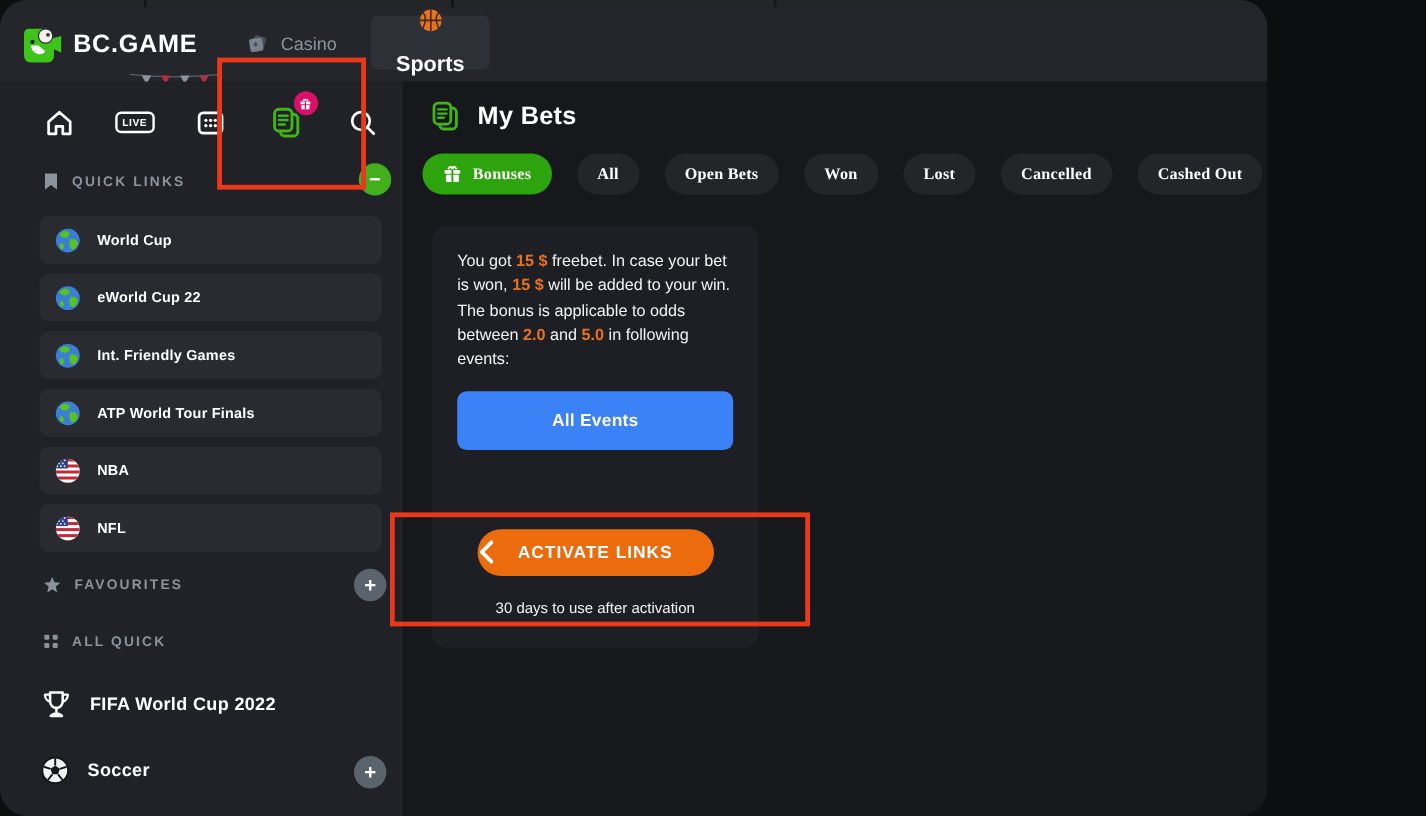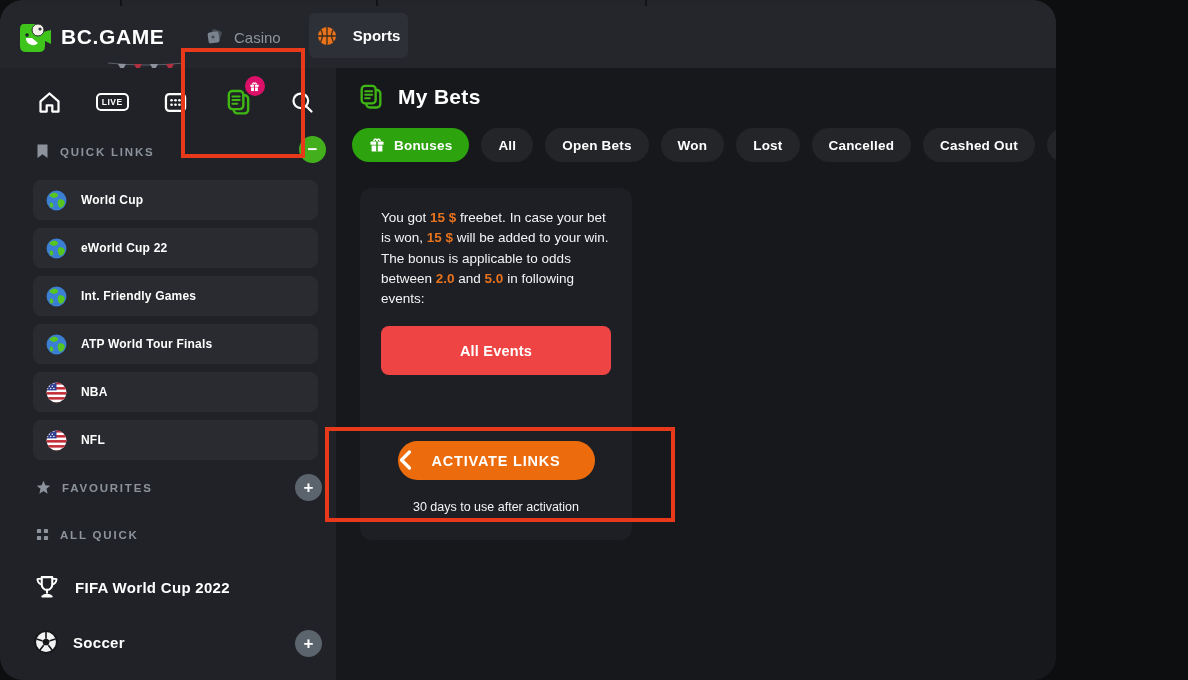--- a/index.html
+++ b/index.html
@@ -12,22 +12,22 @@
   .topstrip .div { position:absolute; top:0; width:2px; height:6px; background:#121316; }
 
   
   .header { position:absolute; left:0; top:6px; width:1188px; height:62px; background:#24262b; }
   .logo { position:absolute; left:16px; top:12px; display:flex; align-items:center; gap:7px; cursor:pointer; }
   .logo-text { color:#ffffff; font-size:21px; font-weight:800; letter-spacing:0.6px; }
   .garland { position:absolute; left:92px; top:40px; }
   .nav-casino { position:absolute; left:205px; top:0; height:62px; display:flex; align-items:center; gap:9px;
                 color:#8d939c; font-size:15px; font-weight:400; cursor:pointer; }
   .nav-sports { position:absolute; left:309px; top:7px; width:99px; height:45px; background:#2d3037; border-radius:6px;
-                display:flex; align-items:center; justify-content:center; gap:16px; color:#ffffff; font-size:15px;
-                font-weight:700; cursor:pointer; }
+                display:flex; align-items:center; justify-content:center; gap:16px; color:#ffffff; font-size:18px;
+                font-weight:700; cursor:pointer;flex-direction:column; }
 
   
   .sidebar { position:absolute; left:0; top:68px; width:336px; height:612px; background:#212227; }
   .iconrow { position:absolute; left:32px; top:16px; width:287px; height:36px; display:flex;
              align-items:center; justify-content:space-between; }
   .iconrow .sicon { position:relative; width:34px; height:34px; display:flex; align-items:center; justify-content:center; cursor:pointer; }
   .live-box { border:2px solid #ffffff; border-radius:5px; color:#ffffff; font-size:8.5px; font-weight:800;
               padding:2px 4px; letter-spacing:0.5px; }
   .badge { position:absolute; right:-9px; top:-9px; width:20px; height:20px; border-radius:50%; background:#dd1069;
            display:flex; align-items:center; justify-content:center; }
@@ -45,30 +45,30 @@
   .qitem span.lbl { color:#ffffff; font-size:12px; font-weight:700; letter-spacing:0.2px; }
 
   .sportrow { position:absolute; left:33px; display:flex; align-items:center; gap:14px; cursor:pointer; }
   .sportrow .lbl { color:#ffffff; font-size:15px; font-weight:800; letter-spacing:0.3px; }
 
   
   .main { position:absolute; left:336px; top:68px; width:852px; height:612px; background:#17181c; }
   .titlerow { position:absolute; left:21px; top:15px; display:flex; align-items:center; gap:13px; }
   .titlerow .t { color:#ffffff; font-size:21px; font-weight:800; letter-spacing:0.3px; }
 
-  .pills { position:absolute; left:16px; top:60px; display:flex; gap:12px; }
+  .pills { position:absolute; left:16px; top:60px; display:flex; gap:21px;font-family:Liberation Serif, serif; }
   .pill { height:34px; border-radius:17px; background:#232529; color:#ffffff; font-size:13.5px; font-weight:700;
           display:flex; align-items:center; justify-content:center; padding:0 17px; cursor:pointer; letter-spacing:0.2px; }
   .pill.active { background:#2da30d; gap:9px; }
 
   .card { position:absolute; left:24px; top:120px; width:272px; height:352px; background:#1d1f24; border-radius:12px;
           display:flex; flex-direction:column; padding:20px 21px 26px; }
   .msg { color:#f2f3f4; font-size:13.5px; line-height:1.5; font-weight:500; }
   .msg .hl { color:#e8731c; font-weight:700; }
-  .allevents { margin-top:17px; height:49px; background:#ef4444; border-radius:8px; display:flex; align-items:center;
+  .allevents { margin-top:17px; height:49px; background:#3b82f6; border-radius:8px; display:flex; align-items:center;
                justify-content:center; color:#ffffff; font-size:14.5px; font-weight:800; cursor:pointer; letter-spacing:0.2px; }
   .spacer { flex:1; }
   .activaterow { position:relative; display:flex; align-items:center; justify-content:center; }
   .chev { position:absolute; left:16px; top:8px; cursor:pointer; display:flex; }
   .activate-btn { width:197px; height:39px; border-radius:19.5px; background:#ec6c0d; border:none; color:#ffffff;
                   font-family:inherit; font-size:14.5px; font-weight:800; letter-spacing:0.8px; cursor:pointer; }
   .note { margin-top:20px; text-align:center; color:#f2f3f4; font-size:12.5px; font-weight:500; }
 
   
   .anno { position:absolute; border:4px solid #e9391b; z-index:60; pointer-events:none; }

